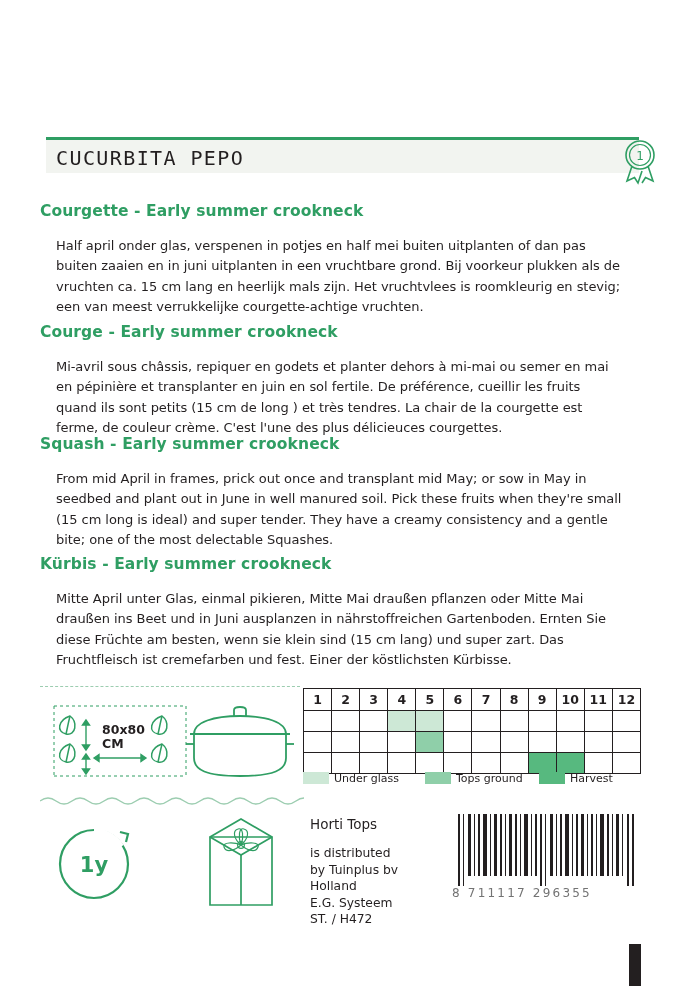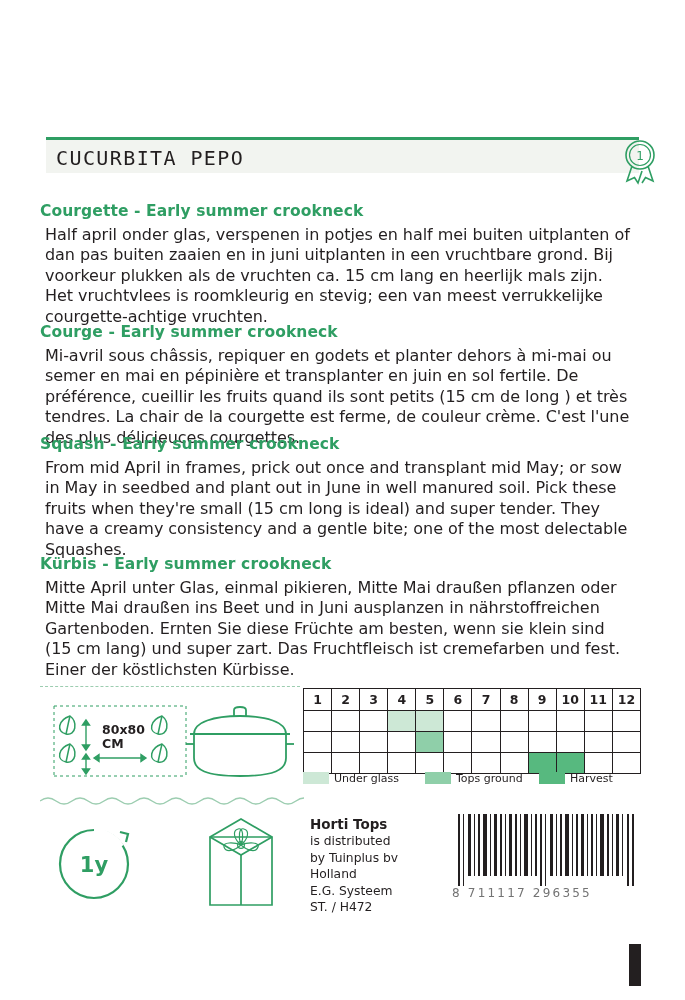--- a/index.html
+++ b/index.html
@@ -68,22 +68,22 @@
     width: 600px;
   }
   .block h2 {
     margin: 0 0 1px 0;
     font-size: 15.5px;
     font-weight: bold;
     color: #2f9e63;
     letter-spacing: 0.1px;
   }
   .block p {
-    margin: 5px;
-    font-size: 16px;
+    margin: 16px;
+    font-size: 13px;
     line-height: 20.4px;
     color: #231f20;
     letter-spacing: -0.05px;
   }
 
   #block-nl { top: 202px; }
   #block-fr { top: 323px; }
   #block-en { top: 435px; }
   #block-de { top: 555px; }
 
@@ -191,24 +191,24 @@
   .distributor {
     position: absolute;
     left: 310px;
     top: 816px;
     width: 130px;
     font-size: 12.3px;
     line-height: 16.4px;
     color: #231f20;
   }
   .distributor .dname {
-    font-weight: bold;
+    font-weight: normal;
     font-size: 13.5px;
     display: block;
-    margin-bottom: 1px;
+    margin-bottom: 13px;
   }
 
   
   .barcode {
     position: absolute;
     left: 452px;
     top: 814px;
     width: 190px;
     height: 100px;
   }

